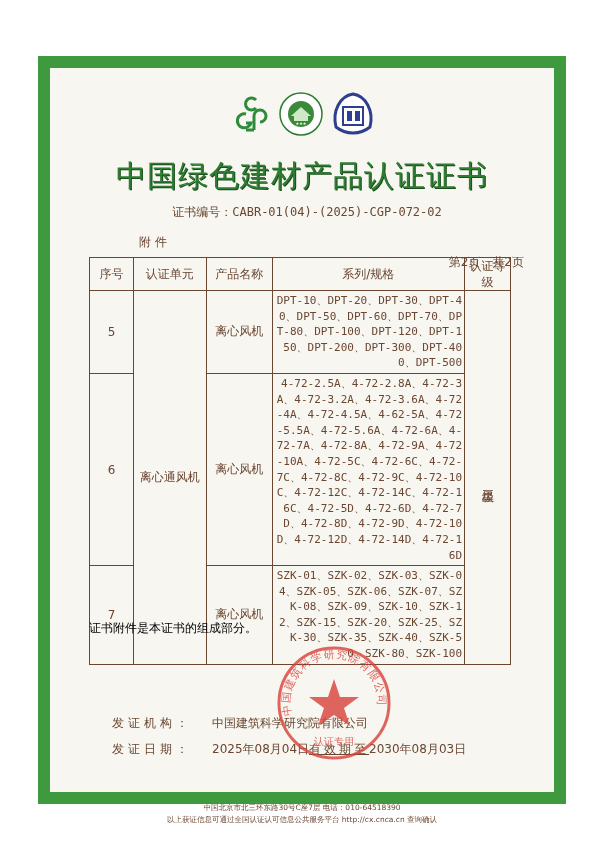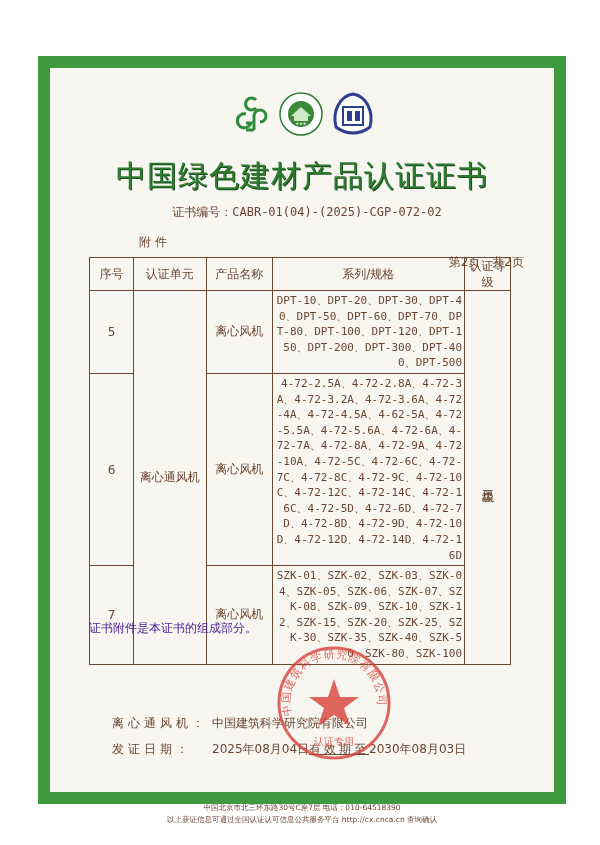--- a/index.html
+++ b/index.html
@@ -31,21 +31,21 @@
     position:absolute; left:39px; top:189px; width:422px; border-collapse:collapse;
     color:#6b4631; font-size:12px;
   }
   table.spec th, table.spec td { border:1px solid #6b4631; text-align:center; vertical-align:middle; padding:0; }
   table.spec th { font-weight:normal; height:31px; line-height:16px; }
   table.spec td.spec-cell {
     text-align:right; font-family:"DejaVu Sans Mono", "Liberation Mono", monospace;
     font-size:11px; line-height:15.6px; padding:2px 2px 2px 3px; word-break:break-all;
   }
   .vert { writing-mode:vertical-rl; text-orientation:upright; letter-spacing:0; }
-  .note { position:absolute; left:39px; top:552px; font-size:12px; color:#4c1d95; }
+  .note { position:absolute; left:39px; top:552px; font-size:12px; color:#000000; }
   .seal { position:absolute; left:226px; top:577px; width:116px; height:116px; }
   .issuer { position:absolute; left:62px; top:647px; font-size:12px; color:#6b4631; }
   .issuer .lbl { display:inline-block; width:100px; letter-spacing:4px; }
   .date-row { position:absolute; left:62px; top:673px; font-size:12px; color:#6b4631; white-space:nowrap; }
   .date-row .lbl { display:inline-block; width:100px; letter-spacing:4px; }
   .date-row .sep { letter-spacing:3px; margin:0 0;text-decoration:underline; }
   .footer { position:absolute; left:0; right:0; top:734px; text-align:center; font-size:7.5px; color:#6b4631; line-height:12px; }
 </style>
 </head>
 <body>
@@ -125,21 +125,21 @@
         <td>7</td>
         <td>离心风机</td>
         <td class="spec-cell">SZK-01、SZK-02、SZK-03、SZK-04、SZK-05、SZK-06、SZK-07、SZK-08、SZK-09、SZK-10、SZK-12、SZK-15、SZK-20、SZK-25、SZK-30、SZK-35、SZK-40、SZK-50、SZK-80、SZK-100</td>
       </tr>
     </tbody>
   </table>
 
   <div class="note">证书附件是本证书的组成部分。</div>
 
   <div class="issuer">
-    <span class="lbl">离心通风机：</span><span>中国建筑科学研究院有限公司</span>
+    <span class="lbl">发证机构：</span><span>中国建筑科学研究院有限公司</span>
   </div>
 
   <div class="date-row">
     <span class="lbl">发证日期：</span><span>2025年08月04日</span><span class="sep">有效期至</span><span>2030年08月03日</span>
   </div>
 
   <div class="seal">
     <svg width="116" height="116" viewBox="0 0 116 116" style="opacity:0.8">
       <circle cx="58" cy="58" r="55" fill="none" stroke="#d9423a" stroke-width="3"></circle>
       <polygon points="58,34 64,52 83,52 68,63 74,81 58,70 42,81 48,63 33,52 52,52" fill="#d9423a"></polygon>

